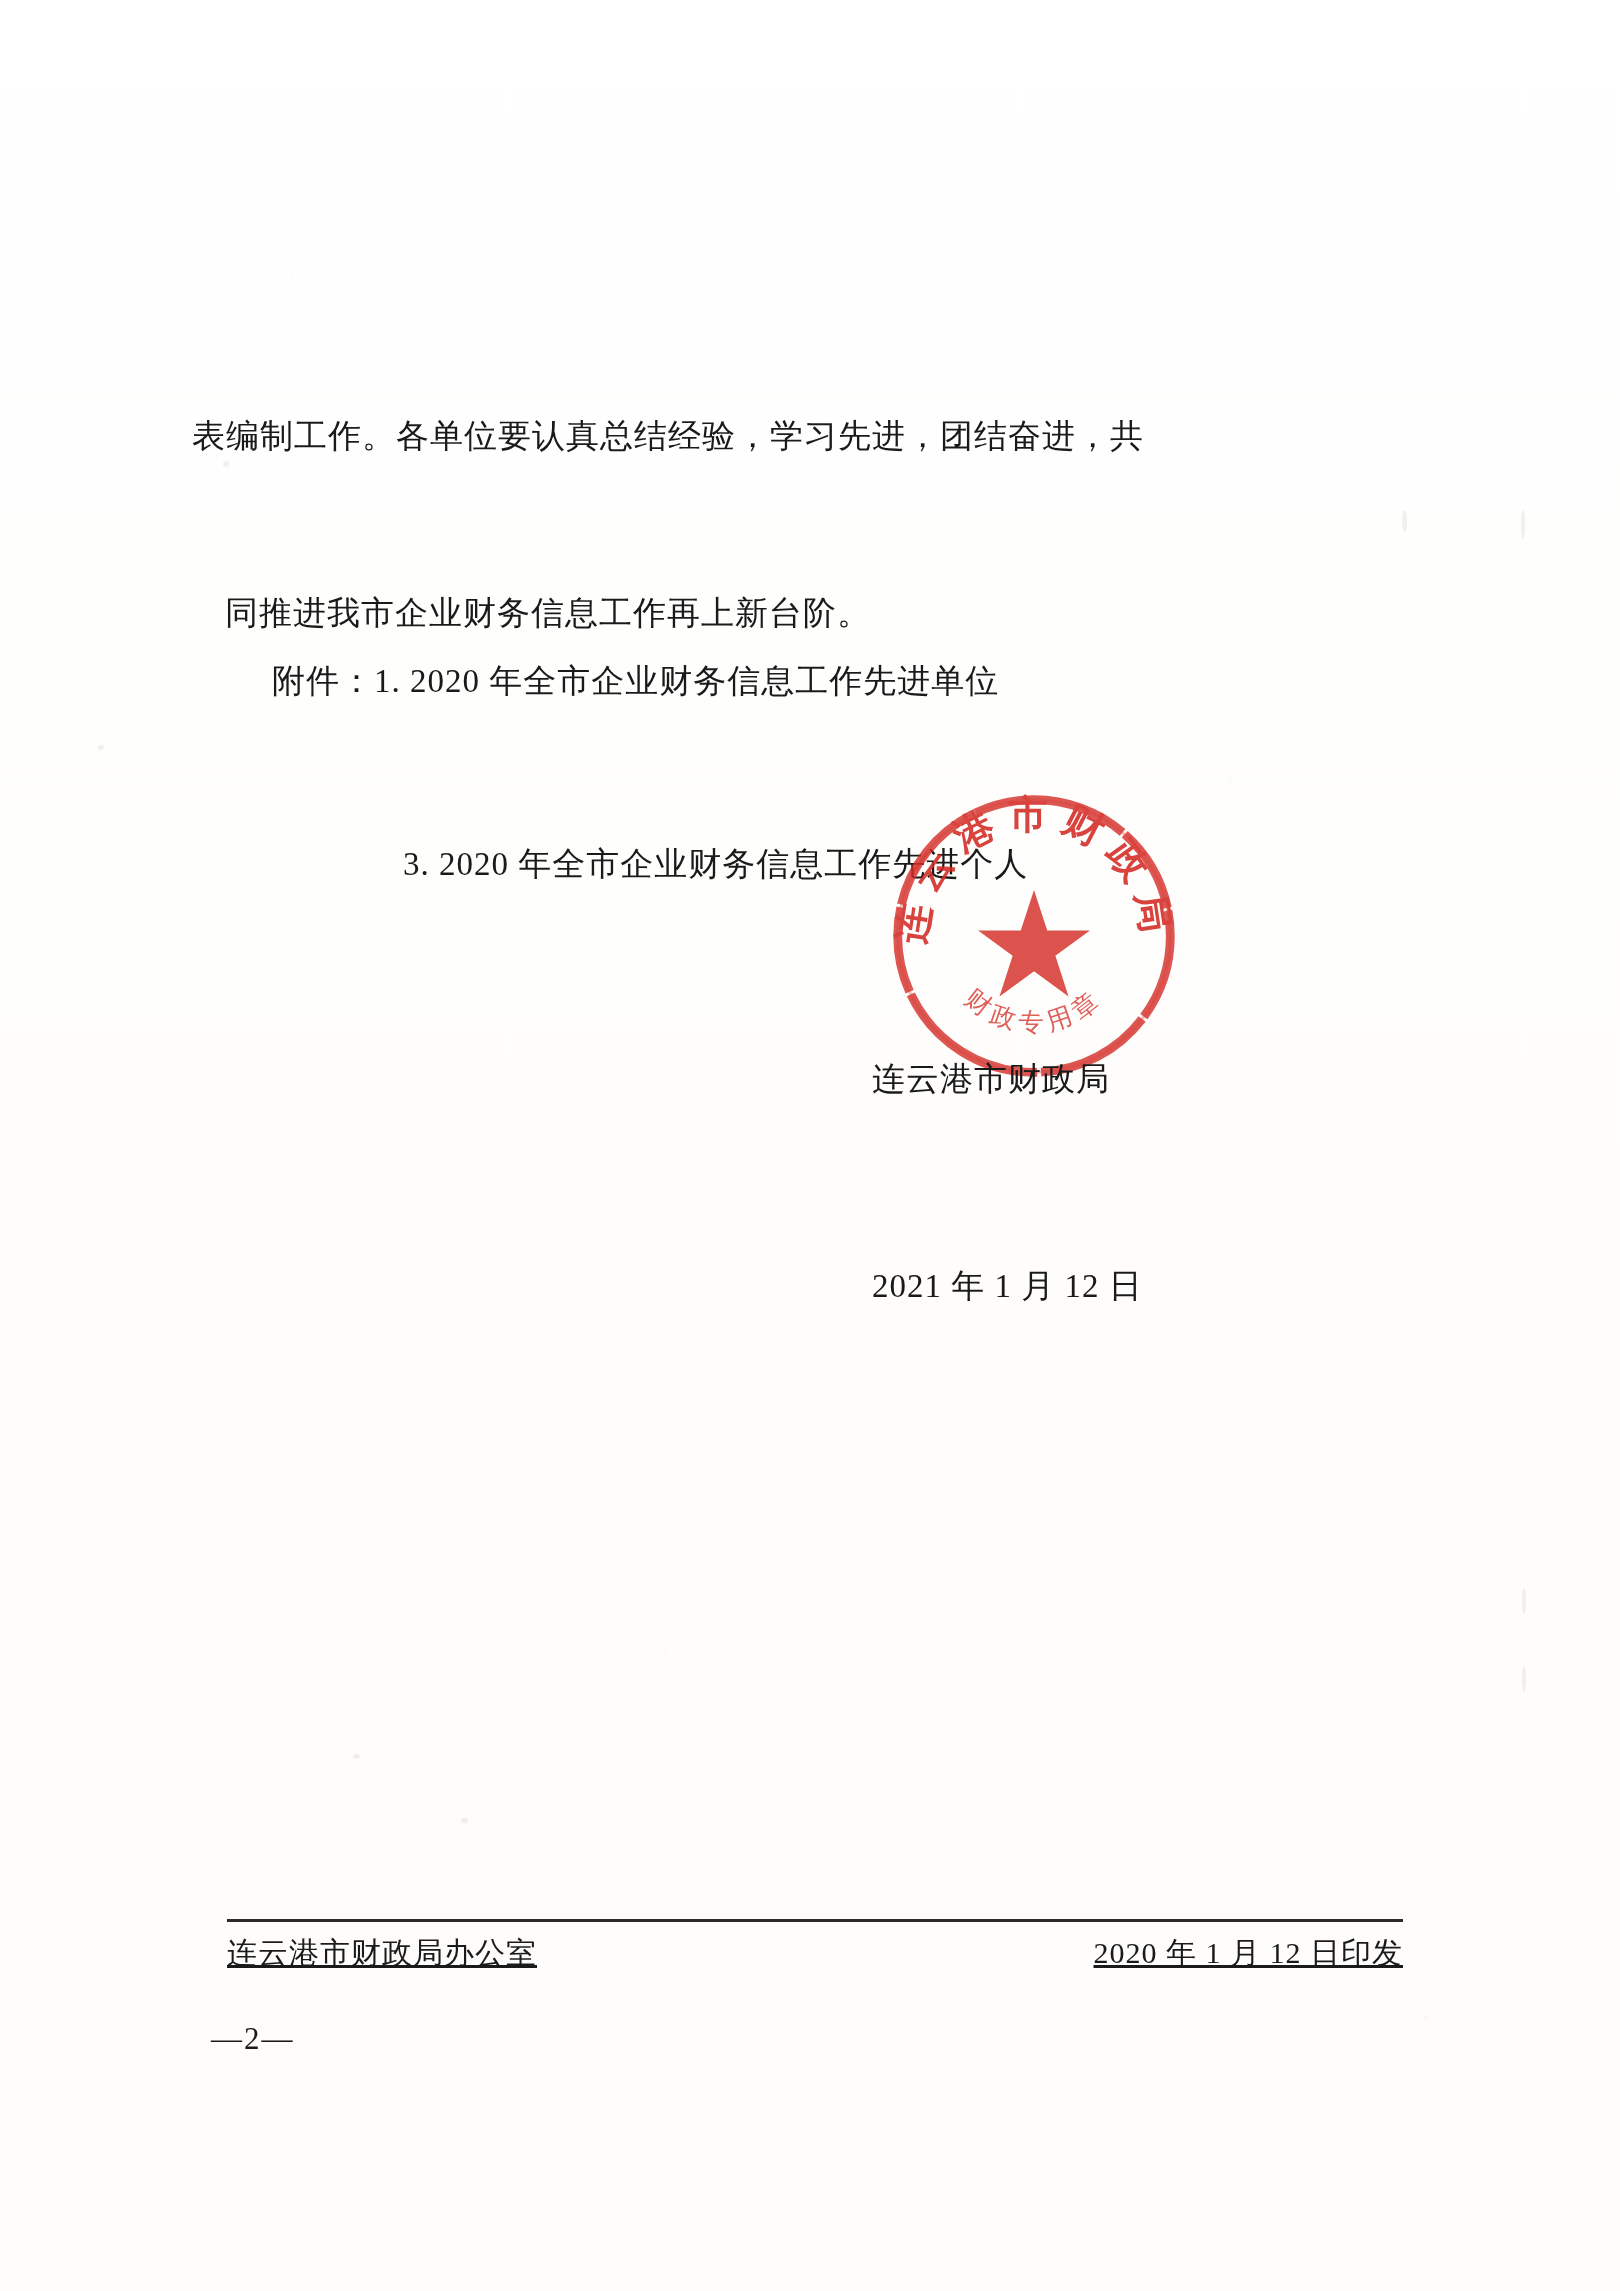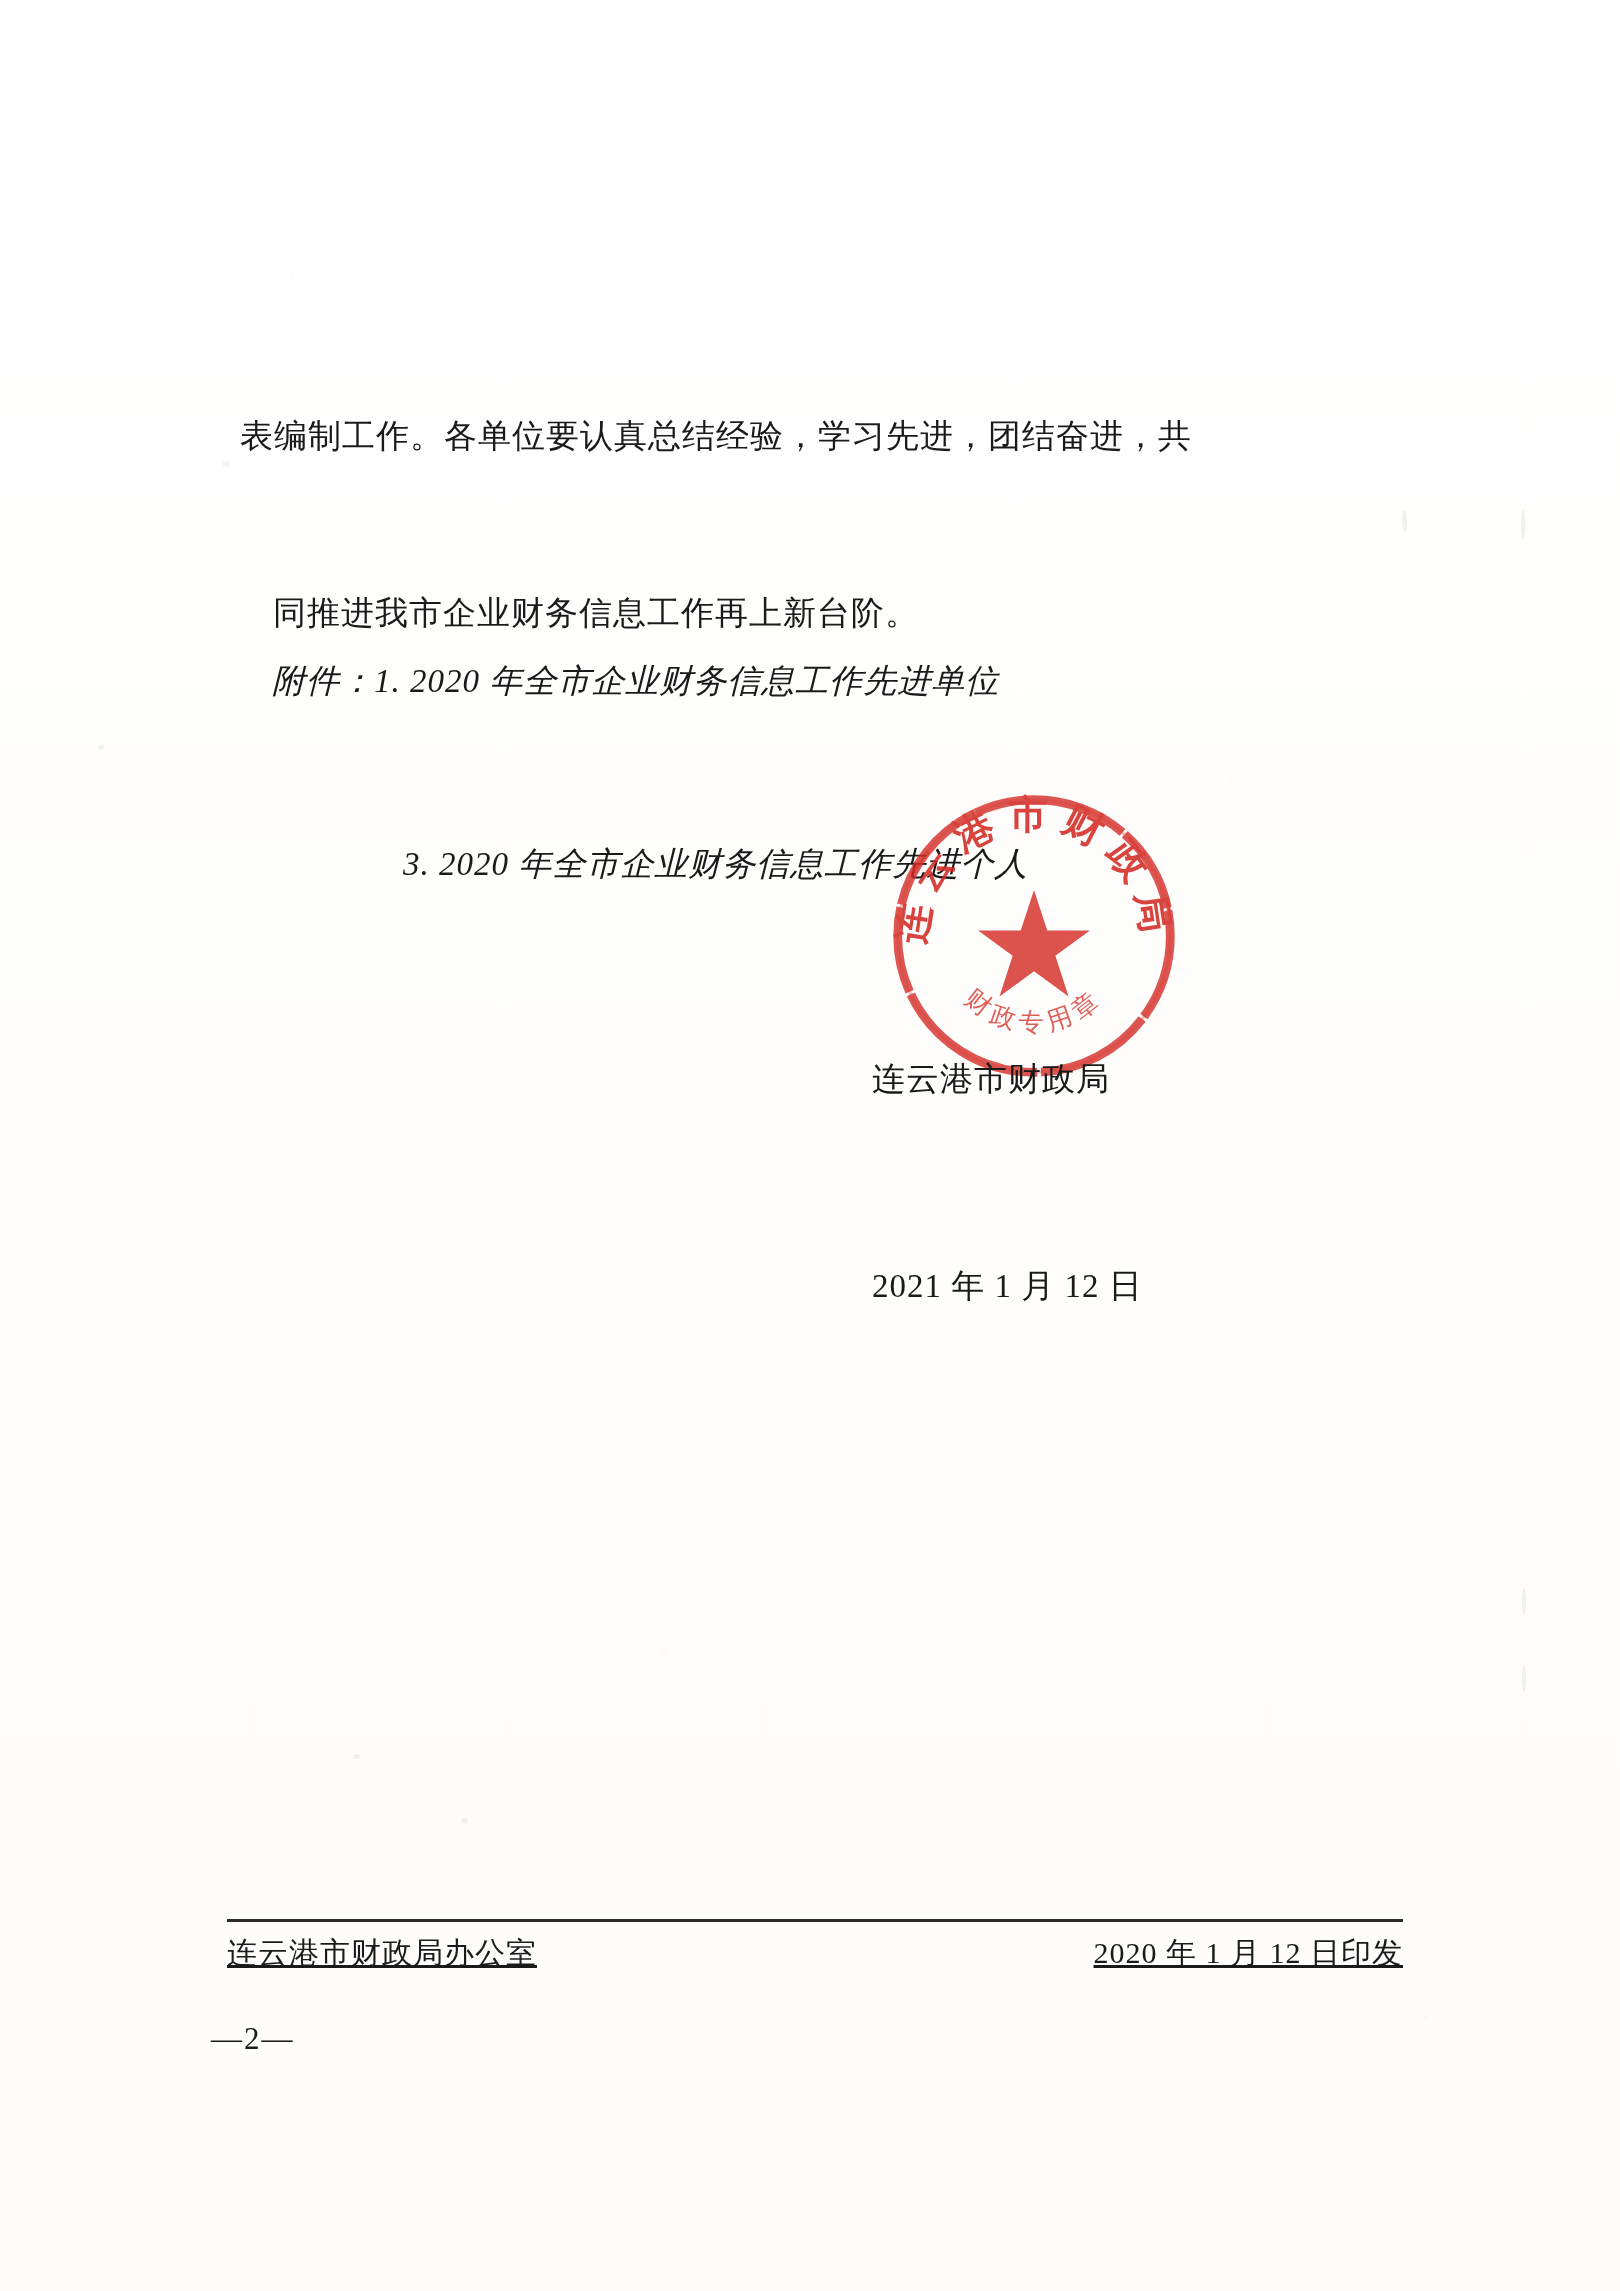--- a/index.html
+++ b/index.html
@@ -37,36 +37,35 @@
     font-size: 33px;
     line-height: 59px;
     letter-spacing: 1px;
     white-space: pre;
   }
 
   #para-1 {
     left: 192px;
     top: 289px;
     width: 1235px;
-    margin-left: 48px;
   }
   #para-1 .line { display: block; }
   #para-1 .line-2 { text-indent: 33px; }
 
   #attachments {
     position: absolute;
     left: 272px;
     top: 529px;
     font-size: 33px;
     line-height: 61px;
     letter-spacing: 1px;
     white-space: pre;
   }
   #attachments .att-label { }
-  #attachments .att-item { display: block; font-style: italic; }
+  #attachments .att-item { display: block; }
   #attachments .att-item.indent { padding-left: 131px; }
 
   #signature {
     position: absolute;
     left: 872px;
     top: 907px;
     font-size: 33px;
     line-height: 69px;
     letter-spacing: 1px;
     white-space: pre;

